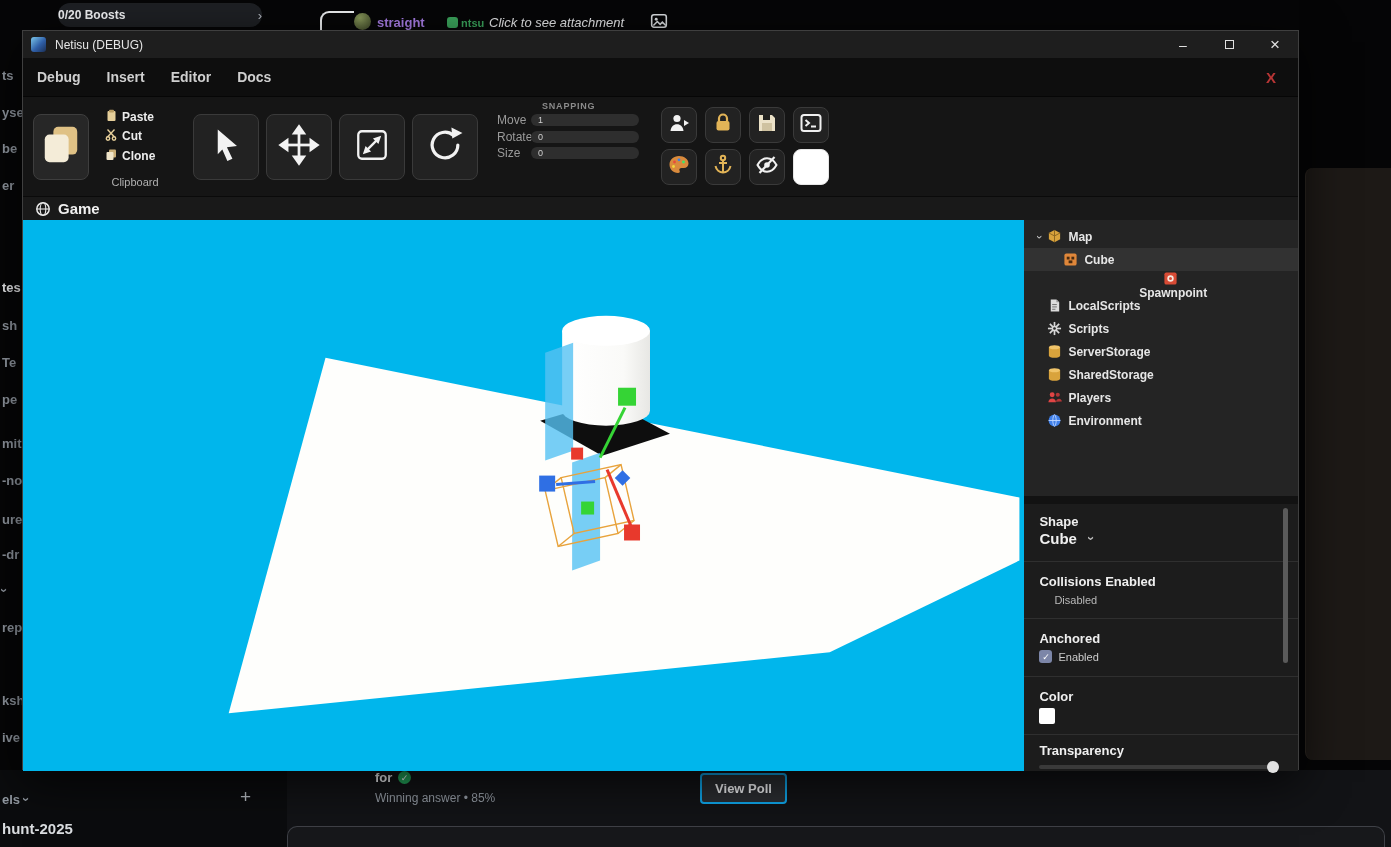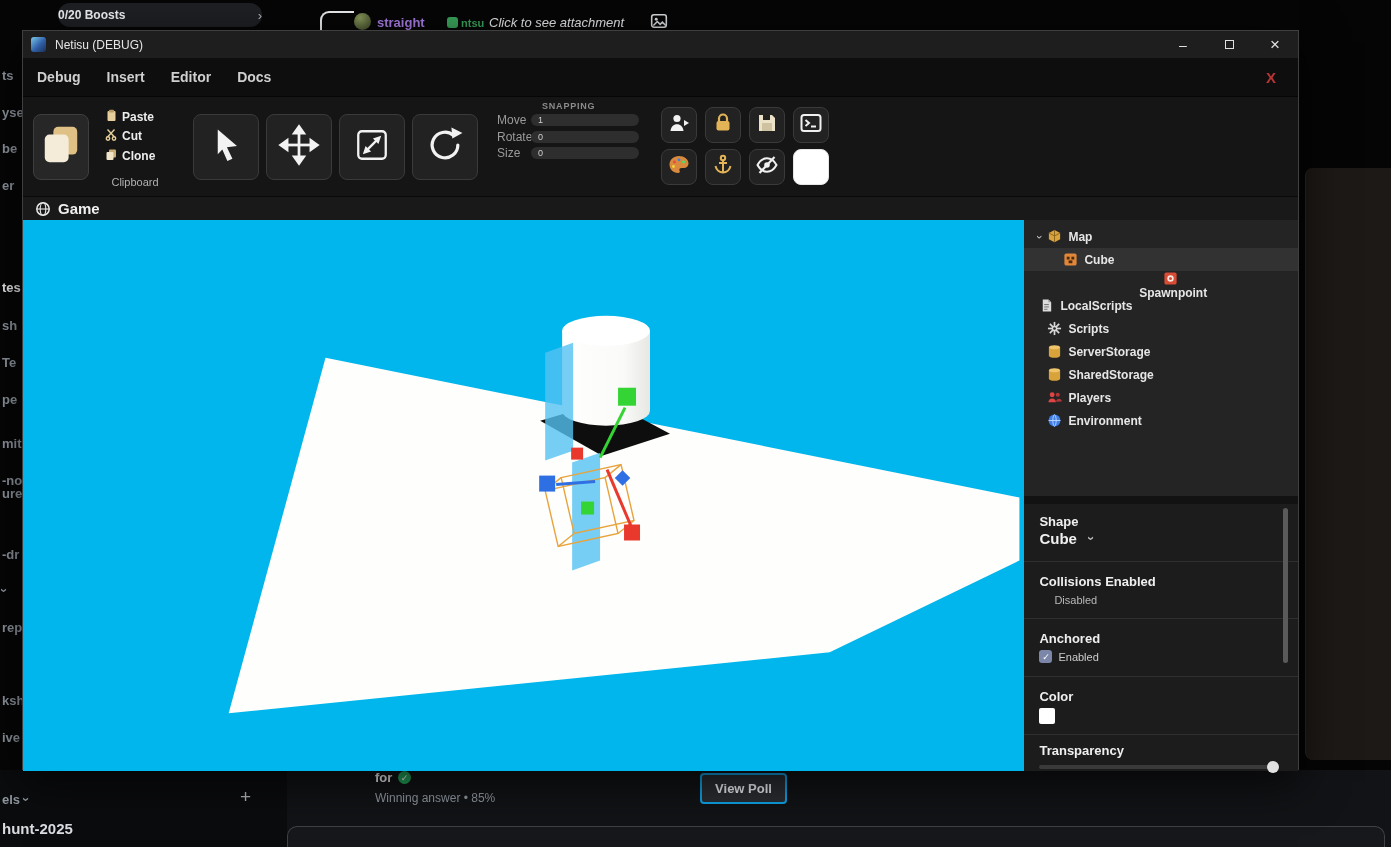--- a/index.html
+++ b/index.html
@@ -139,21 +139,21 @@
       <span class="frag" style="top: 68px;">ts</span>
       <span class="frag" style="top: 105px;">yse</span>
       <span class="frag" style="top: 141px;">be</span>
       <span class="frag" style="top: 178px;">er</span>
       <span class="frag bright" style="top: 280px;">tes</span>
       <span class="frag" style="top: 318px;">sh</span>
       <span class="frag" style="top: 355px;">Te</span>
       <span class="frag" style="top: 392px;">pe</span>
       <span class="frag" style="top: 436px;">mit</span>
       <span class="frag" style="top: 473px;">-no</span>
-      <span class="frag" style="top: 486px;">ure</span>
+      <span class="frag" style="top: 512px;">ure</span>
       <span class="frag" style="top: 547px;">-dr</span>
       <span class="frag rot90" style="top: 583px;">›</span>
       <span class="frag" style="top: 620px;">rep</span>
       <span class="frag" style="top: 693px;">ksh</span>
       <span class="frag" style="top: 730px;">ive</span>
     </div>
 
   <div id="bg-right"></div>
   <div class="right-panel"></div>
 
@@ -412,21 +412,21 @@
               <span class="caret"></span>
               <span class="xicon">
                 <svg viewBox="0 0 16 16">
                   <rect x="1.5" y="1.5" width="13" height="13" rx="2" fill="#d84b35"></rect>
                   <circle cx="8" cy="8" r="3.4" fill="#f5e8e0"></circle>
                   <circle cx="8" cy="8" r="1.6" fill="#d84b35"></circle>
                 </svg>
               </span>
               <span class="xlabel">Spawnpoint</span>
             </div>
-            <div class="xrow" style="padding-left: 0;">
+            <div class="xrow" style="padding-left: 8px;">
               <span class="caret"></span>
               <span class="xicon">
                 <svg viewBox="0 0 16 16">
                   <path d="M4 1.5h6l3 3V14.5H4z" fill="#dcdcdc"></path>
                   <path d="M10 1.5l3 3h-3z" fill="#9a9a9a"></path>
                   <path d="M5.5 7h5M5.5 9.5h5M5.5 12h3.5" stroke="#6b6b6b" stroke-width="1"></path>
                 </svg>
               </span>
               <span class="xlabel">LocalScripts</span>
             </div>

